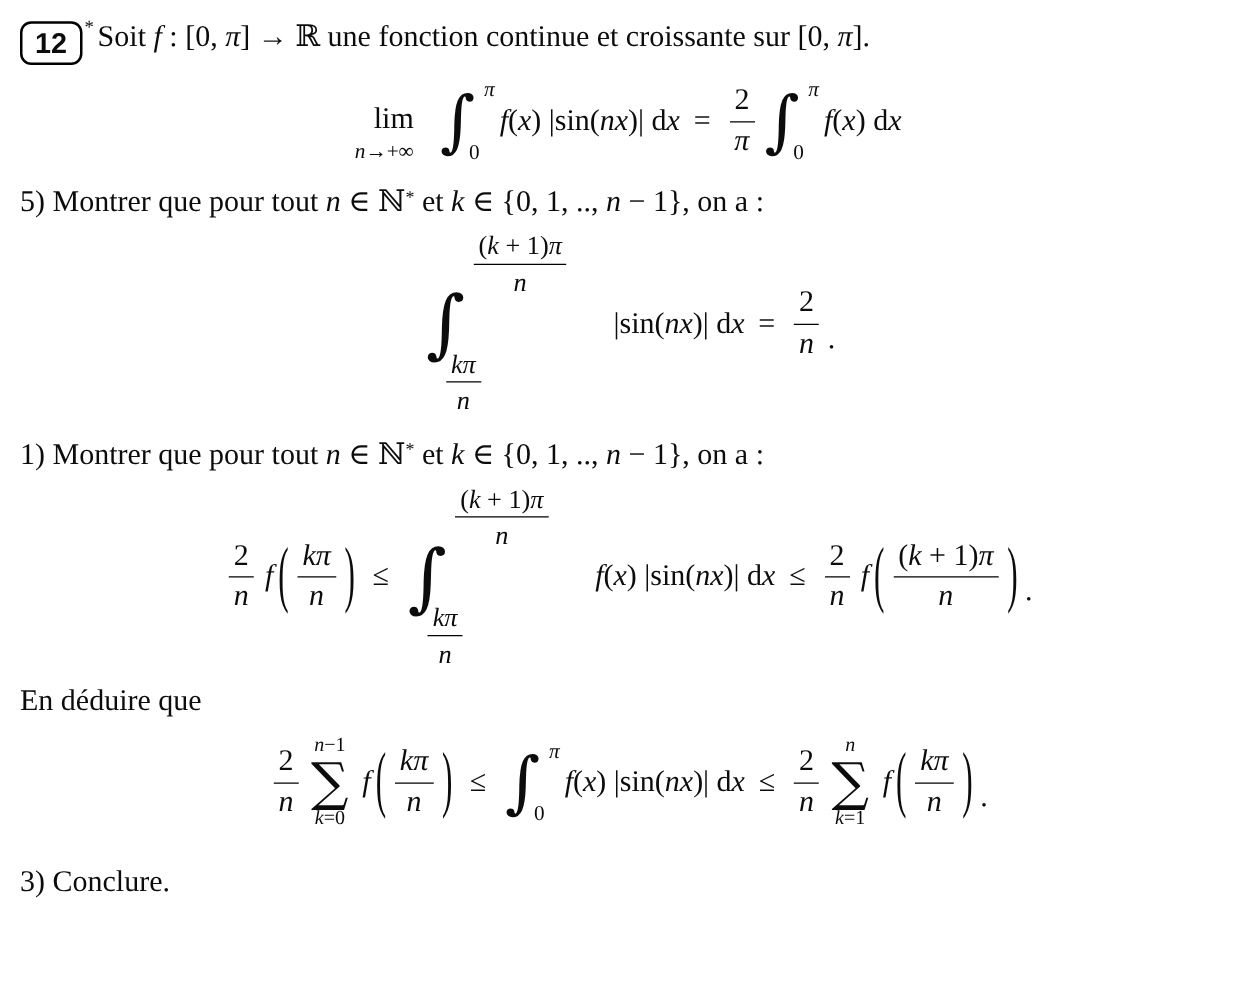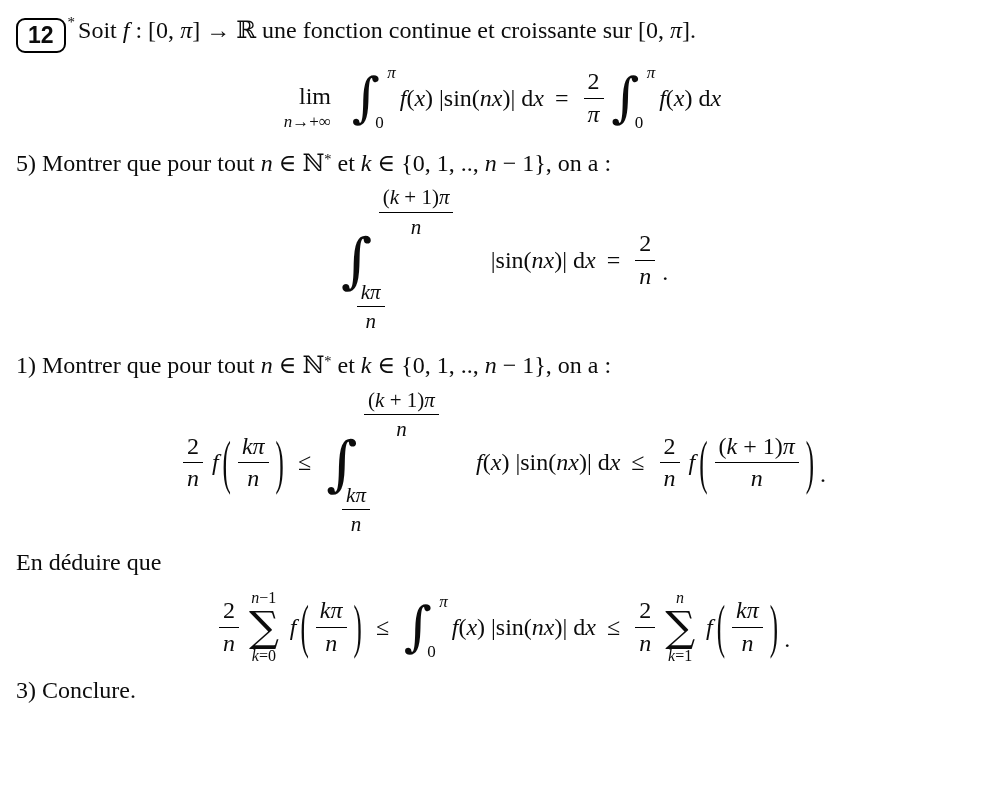--- a/index.html
+++ b/index.html
@@ -17,21 +17,21 @@
          font-weight:700;font-size:23px;line-height:30px;vertical-align:-5px;}
   .star{font-size:15px;vertical-align:11px;margin:0 3px 0 2px;}
 
   .display{display:flex;align-items:center;justify-content:center;}
   .f1{margin:10px 0 14px;}
   .f2{margin:0;}
   .f3{margin:2px 0 6px;}
   .f4{margin:10px 0 6px;}
   .q{margin:14px 0 6px;}
   .deduce{margin:8px 0 12px;}
-  .conclude{margin:10px 0 0;}
+  .conclude{margin:27px 0 0;}
 
   .frac{display:inline-flex;flex-direction:column;align-items:center;
         text-align:center;line-height:1.15;margin:0 4px;}
   .frac .num{border-bottom:1.8px solid #000;padding:0 4px 2px;}
   .frac .den{padding:2px 4px 0;}
   .frac.small{font-size:21px;}
 
   .lim{display:inline-flex;flex-direction:column;align-items:flex-end;
        line-height:1;position:relative;top:9px;margin-right:17px;}
   .lim-top{font-size:24px;}

